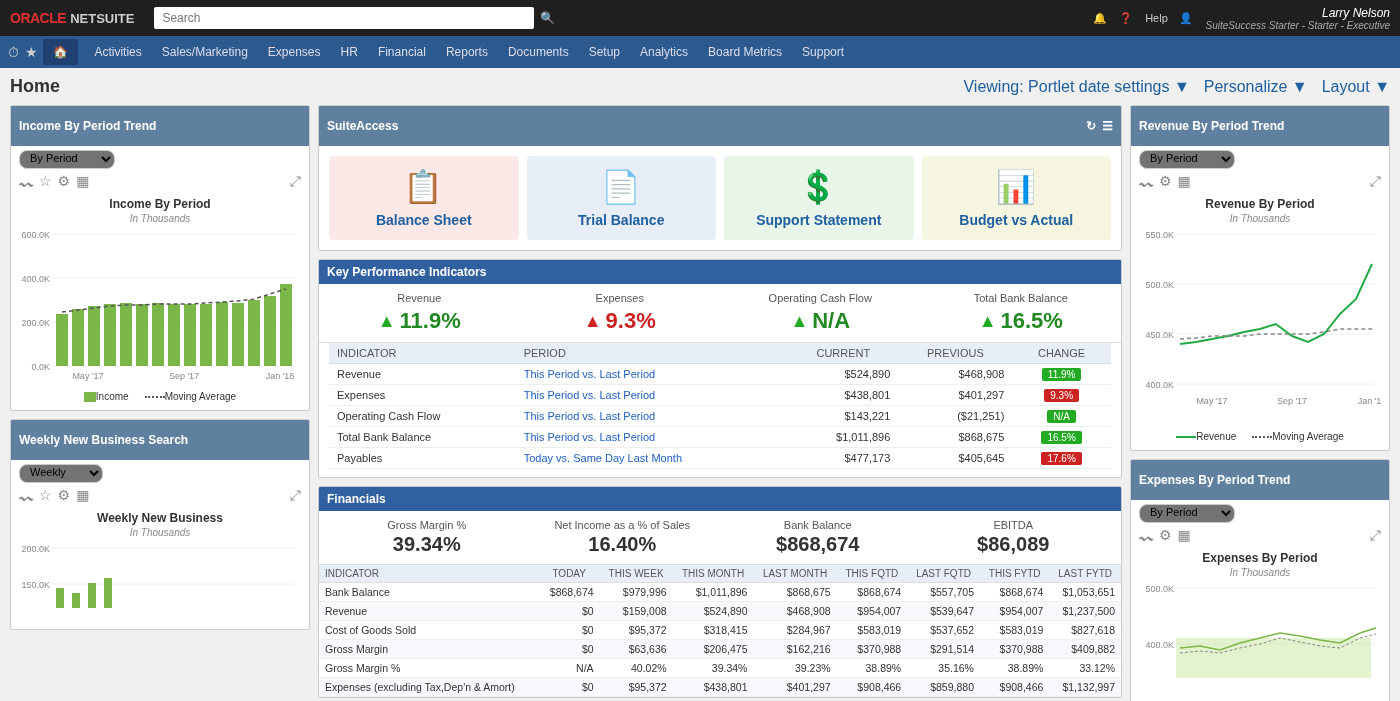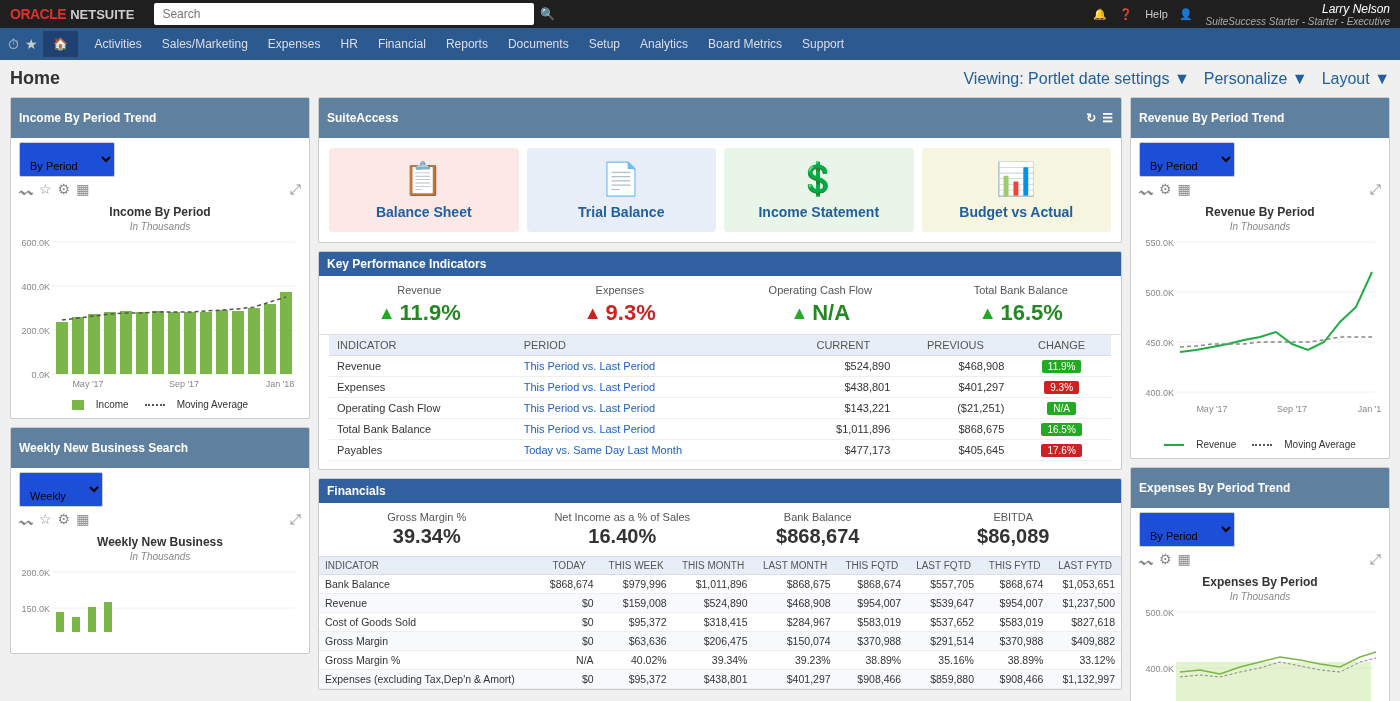--- a/index.html
+++ b/index.html
@@ -1,19 +1,19 @@
 <!DOCTYPE html>
 <html><head>
   <meta charset="utf-8">
   <style>
     * { box-sizing: border-box; margin: 0; padding: 0; }
     body { font-family: Arial, sans-serif; font-size: 12px; background: #f0f0f0; color: #333; }
 
     
-    .topbar { background: #1f1f1f; display: flex; align-items: center; padding: 0 10px; height: 28px; }
+    .topbar { background: #1f1f1f; display: flex; align-items: center; padding: 0 10px; height: 36px; }
     .oracle-logo { color: #e03030; font-weight: bold; font-size: 14px; letter-spacing: -0.5px; }
     .netsuite-label { color: #ccc; font-size: 13px; margin-left: 4px; font-weight: bold; }
     .search-box { margin-left: 20px; flex: 1; max-width: 380px; background: #fff; border: none; padding: 4px 8px; border-radius: 2px; font-size: 12px; }
     .topbar-right { margin-left: auto; display: flex; align-items: center; gap: 12px; color: #ccc; font-size: 11px; }
     .topbar-right span { cursor: pointer; }
     .user-info { text-align: right; font-style: italic; }
     .user-name { color: #fff; font-size: 12px; }
     .user-role { color: #aaa; font-size: 10px; }
 
     
@@ -82,28 +82,28 @@
     .fin-table th.left { text-align: left; }
     .fin-table td { padding: 3px 6px; border-bottom: 1px solid #eee; text-align: right; }
     .fin-table td.left { text-align: left; }
     .fin-table tr:nth-child(even) { background: #f8f9fc; }
 
     
     .left-col { display: flex; flex-direction: column; gap: 8px; }
 
     
     .chart-area { padding: 4px 8px 8px; }
-    .chart-dropdown { border: 1px solid #ccc; background: #1d4ed8; padding: 16px 20px 3px 6px; font-size: 11px; border-radius: 2px; cursor: pointer; }
+    .chart-dropdown { border: 1px solid #ccc; background: #737373; padding: 0 20px 3px 6px; font-size: 11px; border-radius: 8px; cursor: pointer; }
     .chart-icons { display: flex; gap: 6px; margin: 4px 0; }
     .chart-icon { font-size: 14px; color: #888; cursor: pointer; }
     .chart-title { text-align: center; font-size: 12px; font-weight: bold; color: #333; margin: 2px 0; }
     .chart-subtitle { text-align: center; font-size: 10px; color: #888; font-style: italic; }
     .chart-svg { width: 100%; }
     .chart-legend { display: flex; gap: 16px; justify-content: center; font-size: 10px; margin-top: 4px; }
-    .legend-item { display: flex; align-items: center; gap: 12px; }
+    .legend-item { display: flex; align-items: center; gap: 0; }
     .legend-box { width: 12px; height: 10px; }
     .legend-line { width: 20px; height: 2px; border-top: 2px dotted #555; }
 
     
     .right-col { display: flex; flex-direction: column; gap: 8px; }
 
     .section-container { display: flex; flex-direction: column; gap: 8px; }
   </style>
 </head>
 <body>
@@ -267,21 +267,21 @@
           <div class="suite-card suite-card-pink">
             <div class="suite-card-icon">📋</div>
             <div class="suite-card-title">Balance Sheet</div>
           </div>
           <div class="suite-card suite-card-blue">
             <div class="suite-card-icon">📄</div>
             <div class="suite-card-title">Trial Balance</div>
           </div>
           <div class="suite-card suite-card-green">
             <div class="suite-card-icon">💲</div>
-            <div class="suite-card-title">Income Statement</div>
+            <div class="suite-card-title">Support Statement</div>
           </div>
           <div class="suite-card suite-card-yellow">
             <div class="suite-card-icon">📊</div>
             <div class="suite-card-title">Budget vs Actual</div>
           </div>
         </div>
       </div>
 
       <div class="widget">
         <div class="kpi-header">Key Performance Indicators</div>
@@ -434,21 +434,21 @@
                 <td>$583,019</td>
                 <td>$537,652</td>
                 <td>$583,019</td>
                 <td>$827,618</td>
               </tr>
               <tr>
                 <td class="left">Gross Margin</td>
                 <td>$0</td>
                 <td>$63,636</td>
                 <td>$206,475</td>
-                <td>$150,074</td>
+                <td>$162,216</td>
                 <td>$370,988</td>
                 <td>$291,514</td>
                 <td>$370,988</td>
                 <td>$409,882</td>
               </tr>
               <tr>
                 <td class="left">Gross Margin %</td>
                 <td>N/A</td>
                 <td>40.02%</td>
                 <td>39.34%</td>

